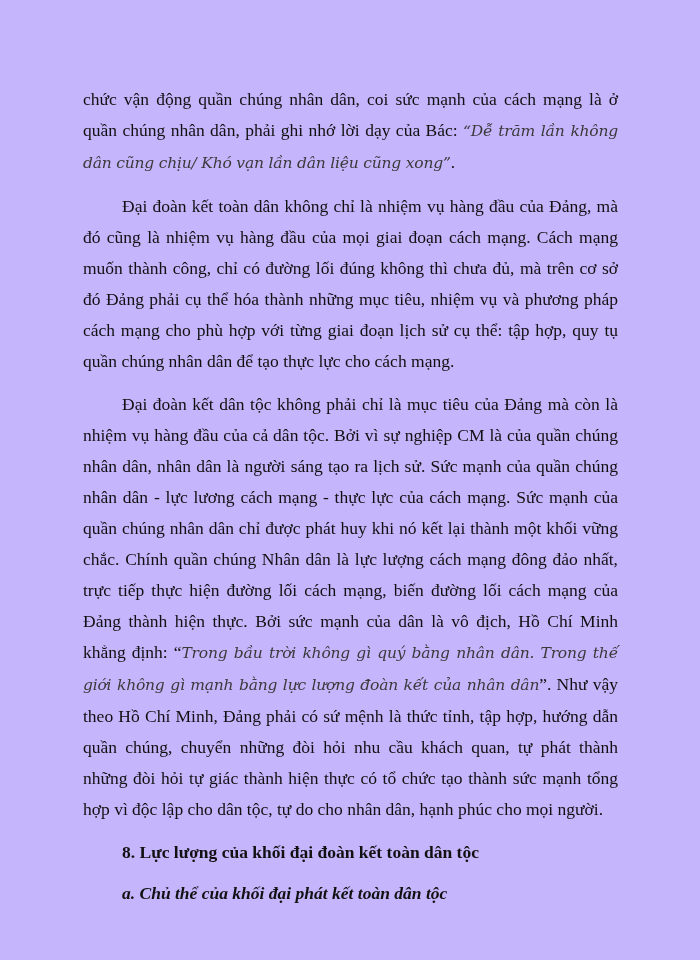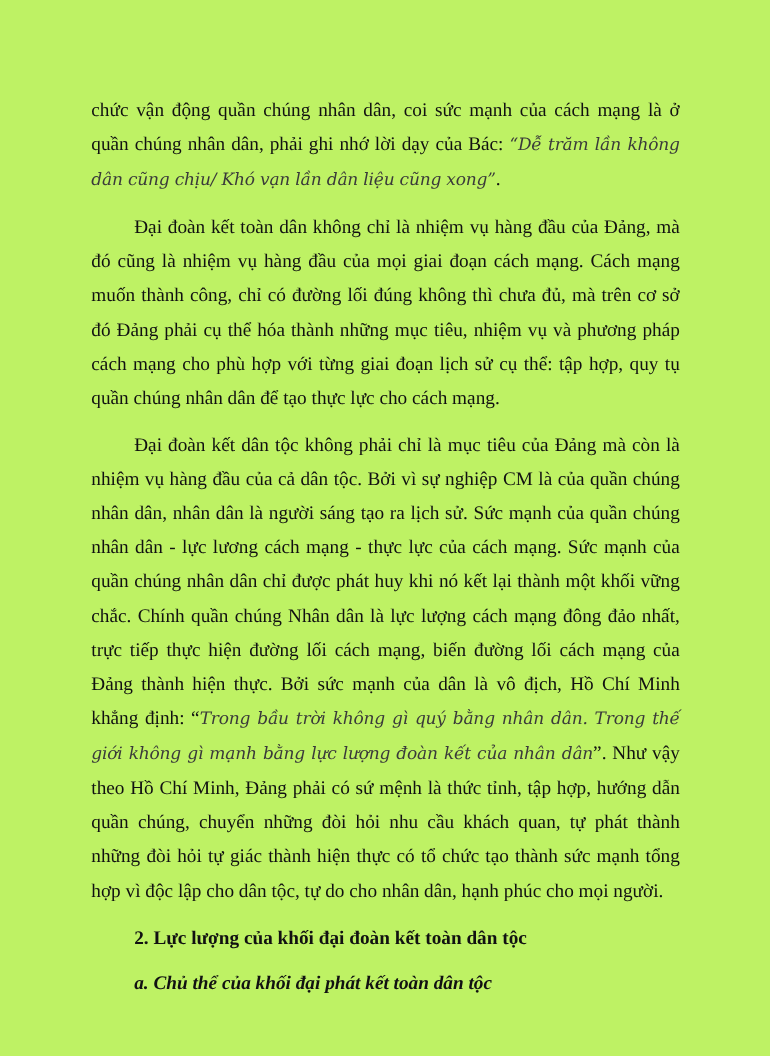--- a/index.html
+++ b/index.html
@@ -12,21 +12,21 @@
       height: 960px;
       overflow: hidden;
       position: relative;
     }
     .page {
       position: absolute;
       left: 0;
       top: 0;
       width: 700px;
       height: 960px;
-      background: #bef264;
+      background: #c4b5fd;
     }
     .content {
       position: absolute;
       left: 83px;
       top: 84px;
       width: 535px;
       font-family: "Liberation Serif", serif;
       font-size: 17.5px;
       line-height: 31px;
       color: #111111;
@@ -72,18 +72,18 @@
 
 <div class="page">
   <div class="content">
 
     <p class="para no-indent"><span>chức vận động quần chúng nhân dân, coi sức mạnh của cách mạng là ở quần chúng nhân dân, phải ghi nhớ lời dạy của Bác: </span><span class="quote">“Dễ trăm lần không dân cũng chịu/ Khó vạn lần dân liệu cũng xong”</span><span>.</span></p>
 
     <p class="para">Đại đoàn kết toàn dân không chỉ là nhiệm vụ hàng đầu của Đảng, mà đó cũng là nhiệm vụ hàng đầu của mọi giai đoạn cách mạng. Cách mạng muốn thành công, chỉ có đường lối đúng không thì chưa đủ, mà trên cơ sở đó Đảng phải cụ thể hóa thành những mục tiêu, nhiệm vụ và phương pháp cách mạng cho phù hợp với từng giai đoạn lịch sử cụ thể: tập hợp, quy tụ quần chúng nhân dân để tạo thực lực cho cách mạng.</p>
 
     <p class="para"><span>Đại đoàn kết dân tộc không phải chỉ là mục tiêu của Đảng mà còn là nhiệm vụ hàng đầu của cả dân tộc. Bởi vì sự nghiệp CM là của quần chúng nhân dân, nhân dân là người sáng tạo ra lịch sử. Sức mạnh của quần chúng nhân dân - lực lương cách mạng - thực lực của cách mạng. Sức mạnh của quần chúng nhân dân chỉ được phát huy khi nó kết lại thành một khối vững chắc. Chính quần chúng Nhân dân là lực lượng cách mạng đông đảo nhất, trực tiếp thực hiện đường lối cách mạng, biến đường lối cách mạng của Đảng thành hiện thực. Bởi sức mạnh của dân là vô địch, Hồ Chí Minh khẳng định: “</span><span class="quote">Trong bầu trời không gì quý bằng nhân dân. Trong thế giới không gì mạnh bằng lực lượng đoàn kết của nhân dân</span><span>”. Như vậy theo Hồ Chí Minh, Đảng phải có sứ mệnh là thức tỉnh, tập hợp, hướng dẫn quần chúng, chuyển những đòi hỏi nhu cầu khách quan, tự phát thành những đòi hỏi tự giác thành hiện thực có tổ chức tạo thành sức mạnh tổng hợp vì độc lập cho dân tộc, tự do cho nhân dân, hạnh phúc cho mọi người.</span></p>
 
-    <h2 class="heading heading-2">2. Lực lượng của khối đại đoàn kết toàn dân tộc</h2>
+    <h2 class="heading heading-2">8. Lực lượng của khối đại đoàn kết toàn dân tộc</h2>
 
     <h3 class="subheading">a. Chủ thể của khối đại phát kết toàn dân tộc</h3>
 
   </div>
 </div>
 
 </body></html>

